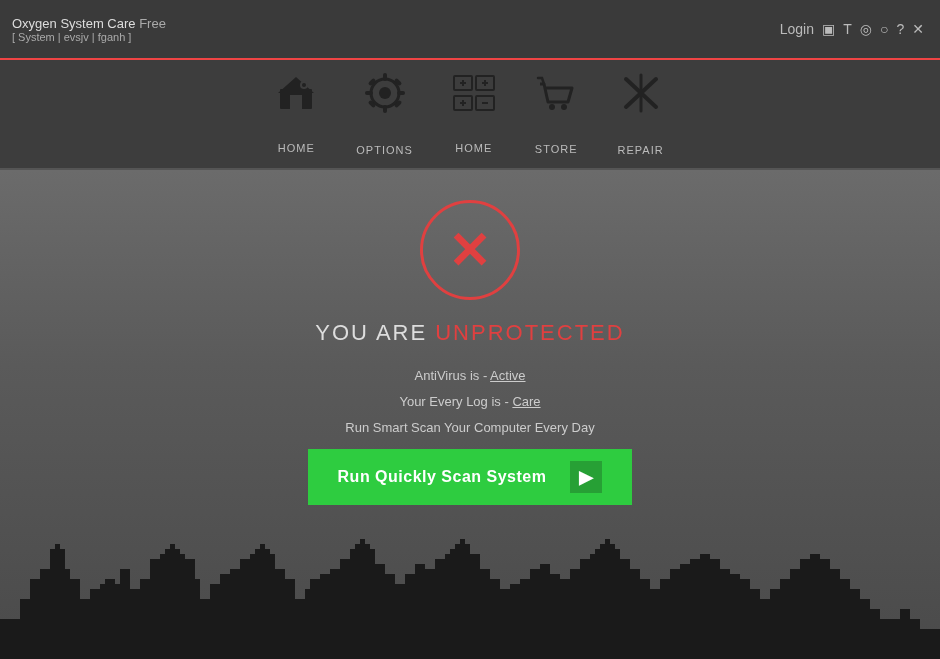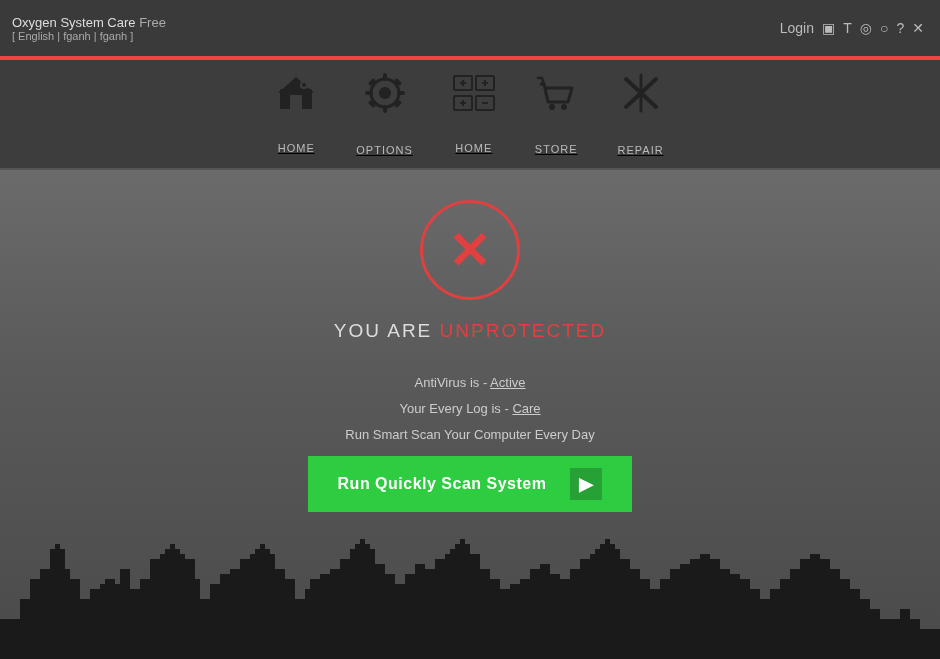--- a/index.html
+++ b/index.html
@@ -14,21 +14,21 @@
     }
 
     
     #titlebar {
       background: #3a3a3a;
       height: 60px;
       display: flex;
       align-items: center;
       justify-content: space-between;
       padding: 4px 12px;
-      border-bottom: 4px solid #ef4444;
+      border-bottom: 2px solid #ef4444;
     }
 
     #titlebar-left {
       display: flex;
       flex-direction: column;
     }
 
     #app-title {
       color: #ddd;
       font-size: 13px;
@@ -69,21 +69,20 @@
       gap: 40px;
       border-bottom: 2px solid #555;
     }
 
     .nav-item {
       display: flex;
       flex-direction: column;
       align-items: center;
       cursor: pointer;
       gap: 23px;
-      text-decoration: underline;
     }
 
     .nav-item .nav-icon {
       font-size: 34px;
       color: #222;
     }
 
     .nav-item .nav-label {
       color: #bbb;
       font-size: 11px;
@@ -118,23 +117,23 @@
     .status-x {
       color: #e04040;
       font-size: 52px;
       font-weight: bold;
       line-height: 1;
     }
 
     
     .status-title {
       color: #ddd;
-      font-size: 19px;
+      font-size: 22px;
       letter-spacing: 2px;
-      margin-bottom: 28px;
+      margin-bottom: 17px;
       font-weight: normal;
     }
 
     .status-title .unprotected {
       color: #e04040;
     }
 
     .info-lines {
       color: #ccc;
       font-size: 13px;
@@ -189,21 +188,21 @@
     }
   </style>
 </head>
 <body>
 
 <div id="titlebar">
   <div id="titlebar-left">
     <span id="app-title">
       <span>Oxygen System Care </span><span class="free">Free</span>
     </span>
-    <span id="lang-bar">[ English | fganh | fganh ]</span>
+    <span id="lang-bar">[ System | evsjv | fganh ]</span>
   </div>
   <div id="titlebar-right">
     <button class="win-icon">Login</button>
     <button class="win-icon">▣</button>
     <button class="win-icon">T</button>
     <button class="win-icon">◎</button>
     <button class="win-icon">○</button>
     <button class="win-icon">?</button>
     <button class="win-icon">✕</button>
   </div>

